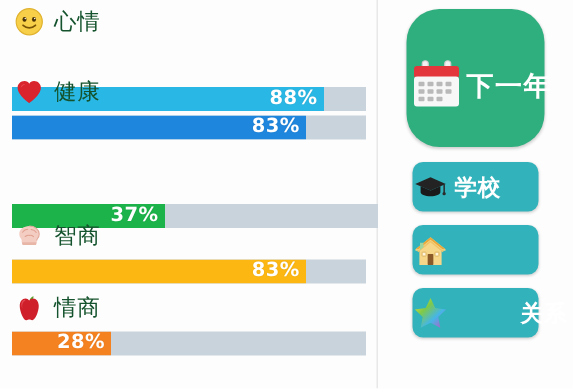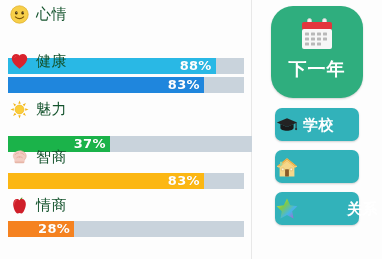--- a/index.html
+++ b/index.html
@@ -102,21 +102,21 @@
     flex-direction:column;
     align-items:center;
     position:relative;
   }
   .big-btn{
     width:92px;height:92px;
     border-radius:22px;
     background:linear-gradient(180deg,#2fae7e 0%,#27a173 100%);
     box-shadow:0 1px 2px rgba(0,0,0,.18);
     display:flex;
-    flex-direction:column;
+    flex-direction:row;
     align-items:center;
     justify-content:flex-start;
     padding-top:9px;
     box-sizing:border-box;
     margin-bottom:10px;
     cursor:pointer;
   }
   .big-btn .ico{width:40px;height:40px;display:block;}
   .big-btn .ico svg{display:block;}
   .big-btn .btxt{
@@ -192,39 +192,20 @@
         <span class="stat-label">健康</span>
       </div>
       <div class="bar-track" style="background: rgb(201, 211, 220);">
         <div class="bar-fill" style="width: 83%; background: rgb(31, 134, 221);">
           <span class="bar-val">83%</span>
         </div>
       </div>
     </div>
 
     <div class="stat-row r2">
-      <div class="stat-head">
-        <span class="stat-emoji">
-          <svg viewBox="0 0 24 24">
-            <g fill="#f2b51b">
-              <path d="M12 0.6l1.5 4.2h-3z"></path>
-                <path d="M12 23.4l-1.5-4.2h3z"></path>
-              <path d="M23.4 12l-4.2 1.5v-3z"></path>
-                <path d="M0.6 12l4.2-1.5v3z"></path>
-              <path d="M20.1 3.9l-2 3.9-2.1-2.1z"></path>
-                <path d="M3.9 20.1l2-3.9 2.1 2.1z"></path>
-              <path d="M20.1 20.1l-3.9-2 2.1-2.1z"></path>
-                <path d="M3.9 3.9l3.9 2-2.1 2.1z"></path>
-            </g>
-            <circle cx="12" cy="12" r="5.6" fill="#fbcd3a"></circle>
-            <circle cx="12" cy="12" r="5.6" fill="none" stroke="#eeb41a" stroke-width=".8"></circle>
-          </svg>
-        </span>
-        <span class="stat-label">魅力</span>
-      </div>
       <div class="bar-track" style="background: rgb(201, 211, 220);">
         <div class="bar-fill" style="width: 37%; background: rgb(27, 179, 74);">
           <span class="bar-val">37%</span>
         </div>
       </div>
     </div>
 
     <div class="stat-row r3">
       <div class="stat-head">
         <span class="stat-emoji">

